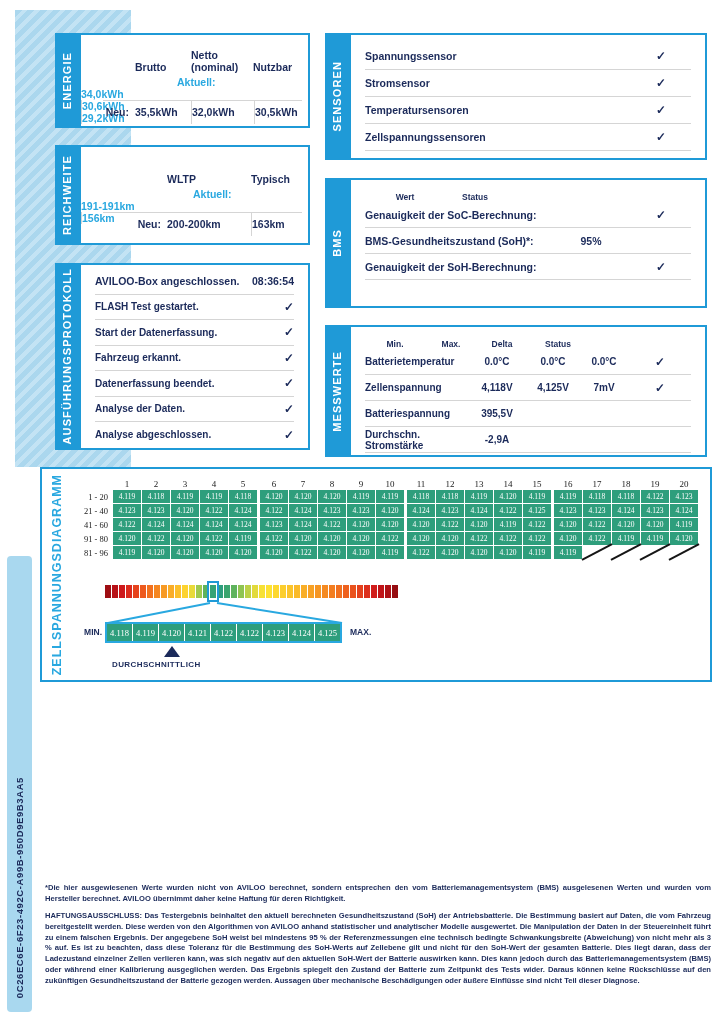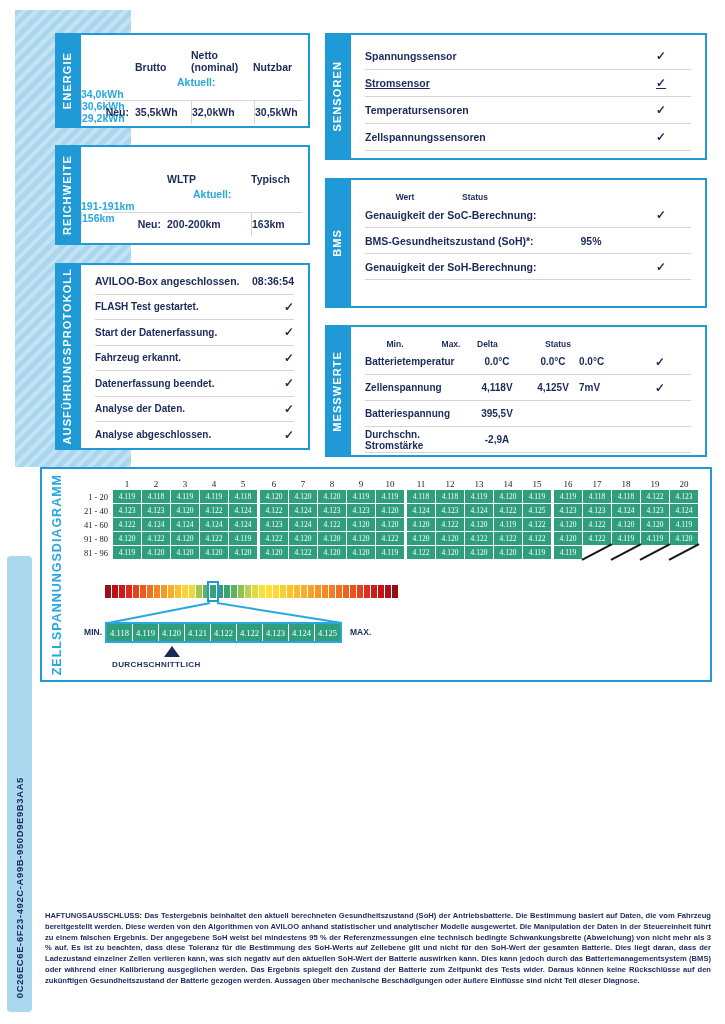--- a/index.html
+++ b/index.html
@@ -41,21 +41,21 @@
   .rows{padding:4px 14px 12px 14px;}
   .prow{display:flex;align-items:center;height:25.5px;border-bottom:1px solid var(--sep);
     font-size:10px;font-weight:700;color:var(--navy);box-sizing:border-box;}
   .prow.last{border-bottom:none;}
   .prow .grow{flex:1;}
   .chk{font-size:12px;font-weight:700;color:var(--navy);line-height:1;}
   .stat60{width:60px;text-align:center;}
   .w80{width:80px;text-align:center;}
   .w60{width:60px;text-align:center;}
   .w52{width:52px;text-align:center;}
-  .w50{width:50px;}
+  .w50{width:50px;text-align:center;}
   .w62{width:62px;text-align:center;}
   .minihead{display:flex;align-items:flex-end;height:18px;font-size:8.5px;font-weight:700;}
   
   #zpanel{left:40px;top:467px;width:672px;height:215px;}
   .zlabel-v{position:absolute;left:2px;top:0;bottom:0;width:26px;display:flex;align-items:center;justify-content:center;}
   .zlabel-v span{writing-mode:vertical-rl;transform:rotate(180deg);color:var(--txtblue);font-weight:700;
     font-size:12.5px;letter-spacing:1px;white-space:nowrap;}
   #zgrid{position:absolute;left:28px;top:10px;font-family:"Liberation Serif",serif;}
   .zrow{display:flex;margin-bottom:1px;align-items:center;}
   .zlab{width:38px;text-align:right;padding-right:5px;font-size:8.5px;color:#1a1a1a;flex:none;}
@@ -191,21 +191,21 @@
 
   <div class="panel" style="left:349px;top:33px;width:358px;height:127px;">
     <div class="tab">
         <span>SENSOREN</span>
       </div>
     <div class="rows" style="padding-top:8px;">
       <div class="prow" style="height:27px;font-size:10.5px;">
         <span class="grow">Spannungssensor</span>
           <span class="chk stat60">✓</span>
       </div>
-      <div class="prow" style="height:27px;font-size:10.5px;text-decoration:underline;">
+      <div class="prow" style="height:27px;font-size:10.5px;">
         <span class="grow">Stromsensor</span>
           <span class="chk stat60">✓</span>
       </div>
       <div class="prow" style="height:27px;font-size:10.5px;">
         <span class="grow">Temperatursensoren</span>
           <span class="chk stat60">✓</span>
       </div>
       <div class="prow" style="height:27px;font-size:10.5px;">
         <span class="grow">Zellspannungssensoren</span>
           <span class="chk stat60">✓</span>
@@ -486,19 +486,20 @@
         <div class="sbox">4.122</div>
         <div class="sbox">4.123</div>
         <div class="sbox">4.124</div>
         <div class="sbox">4.125</div>
       </div>
     <div class="minmax" id="maxlbl">MAX.</div>
     <div id="avg-tri"></div>
     <div id="avg-lbl">DURCHSCHNITTLICH</div>
   </div>
 
+  <div class="note" id="note1">*Die hier ausgewiesenen Werte wurden nicht von AVILOO berechnet, sondern entsprechen den vom Batteriemanagementsystem (BMS) ausgelesenen Werten und wurden vom Hersteller berechnet. AVILOO übernimmt daher keine Haftung für deren Richtigkeit.</div>
   <div class="note" id="note2">
     <span style="font-weight:700;">HAFTUNGSAUSSCHLUSS:</span>
     <span>Das Testergebnis beinhaltet den aktuell berechneten Gesundheitszustand (SoH) der Antriebsbatterie. Die Bestimmung basiert auf Daten, die vom Fahrzeug bereitgestellt werden. Diese werden von den Algorithmen von AVILOO anhand statistischer und analytischer Modelle ausgewertet. Die Manipulation der Daten in der Steuereinheit führt zu einem falschen Ergebnis. Der angegebene SoH weist bei mindestens 95 % der Referenzmessungen eine technisch bedingte Schwankungsbreite (Abweichung) von nicht mehr als 3 % auf. Es ist zu beachten, dass diese Toleranz für die Bestimmung des SoH-Werts auf Zellebene gilt und nicht für den SoH-Wert der gesamten Batterie. Dies liegt daran, dass der Ladezustand einzelner Zellen verlieren kann, was sich negativ auf den aktuellen SoH-Wert der Batterie auswirken kann. Dies kann jedoch durch das Batteriemanagementsystem (BMS) oder während einer Kalibrierung ausgeglichen werden. Das Ergebnis spiegelt den Zustand der Batterie zum Zeitpunkt des Tests wider. Daraus können keine Rückschlüsse auf den zukünftigen Gesundheitszustand der Batterie gezogen werden. Aussagen über mechanische Beschädigungen oder äußere Einflüsse sind nicht Teil dieser Diagnose.</span>
   </div>
 
 
 </div>
 
 </body></html>

